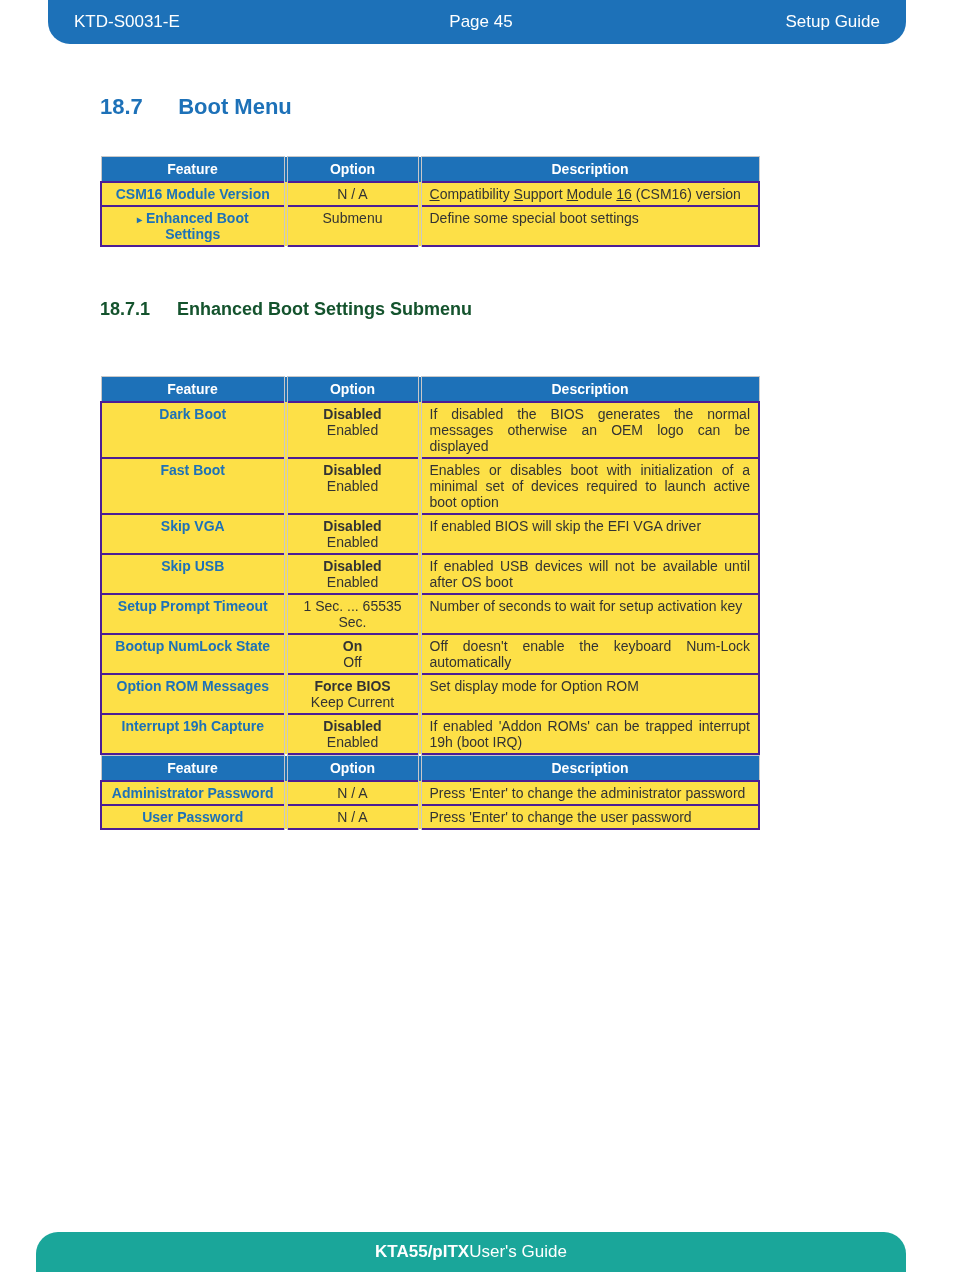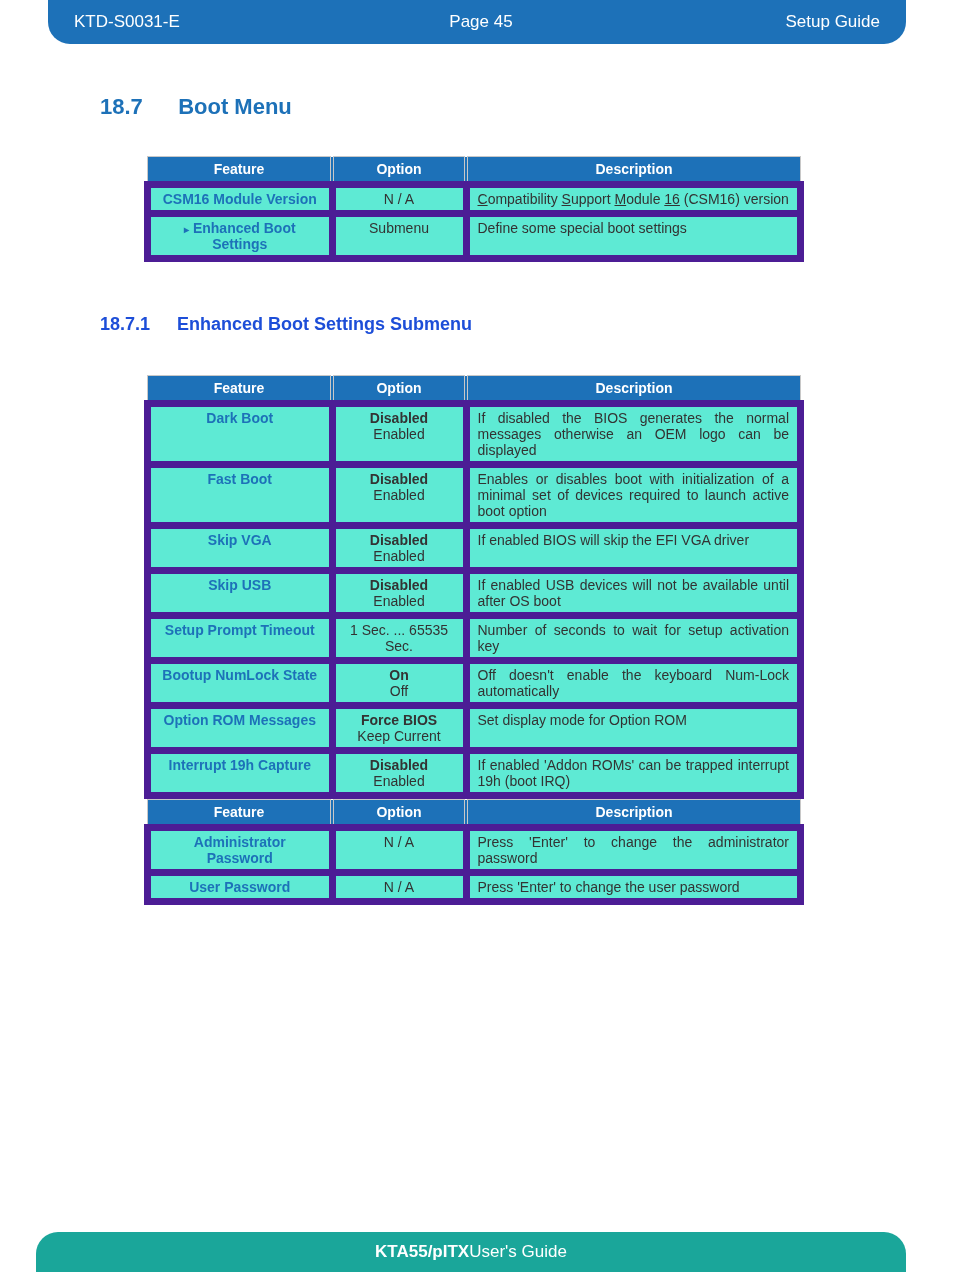--- a/index.html
+++ b/index.html
@@ -3,26 +3,26 @@
 <meta charset="utf-8">
 <style>
   html,body{margin:0;padding:0;background:#fff;font-family:"Segoe UI",Arial,sans-serif;color:#333;}
   .page{width:954px;min-height:1272px;margin:0 auto;position:relative;box-sizing:border-box;}
   
   .topbar{position:relative;margin:0 48px;background:#1d71b8;color:#fff;height:44px;border-bottom-left-radius:22px;border-bottom-right-radius:22px;display:flex;align-items:center;justify-content:space-between;padding:0 26px;font-size:17px;}
   .topbar .center{position:absolute;left:8px;right:0;text-align:center;pointer-events:none;}
   .content{padding:50px 100px 0 100px;border-radius:26px;}
   h2.sec{color:#1d71b8;font-size:22px;font-weight:700;margin:0 0 36px 0;}
   h2.sec .num{display:inline-block;width:72px;}
-  h3.sub{color:#1d4ed8;font-size:18px;font-weight:700;margin:52px 0 40px 0;}
+  h3.sub{color:#14532d;font-size:18px;font-weight:700;margin:52px 0 56px 0;}
   h3.sub .num{display:inline-block;width:72px;}
-  table.bios{border-collapse:collapse;width:660px;margin-left:44px;font-size:14px;border:1px solid #c8c8c8;}
+  table.bios{border-collapse:collapse;width:660px;font-size:14px;border:1px solid #c8c8c8;}
   table.bios th{background:#1d71b8;color:#fff;font-weight:700;padding:4px 6px;border:1px solid #c8c8c8;}
   table.bios th.opt{border-left:4px double #c8c8c8;border-right:4px double #c8c8c8;}
-  table.bios td{padding:3px 8px;border:7px solid #4c1d95;vertical-align:top;background:#5eead4;}
+  table.bios td{padding:3px 8px;border:2px solid #4c1d95;vertical-align:top;background:#fde047;}
   table.bios td.feat{text-align:center;color:#1d71b8;font-weight:700;}
   table.bios td.opt{text-align:center;border-left:4px double #c8c8c8;border-right:4px double #c8c8c8;}
   table.bios td.opt .b{font-weight:700;display:block;}
   table.bios td.opt .n{display:block;}
   table.bios td.desc{text-align:justify;}
   .ul{text-decoration:underline;}
   .tri{font-size:10px;margin-right:4px;}
   
   .bottombar{position:absolute;left:36px;right:48px;bottom:0;background:#1aa69a;color:#fff;height:40px;border-top-left-radius:22px;border-top-right-radius:22px;display:flex;align-items:center;justify-content:center;font-size:17px;}
   .bottombar .strong{font-weight:700;}

